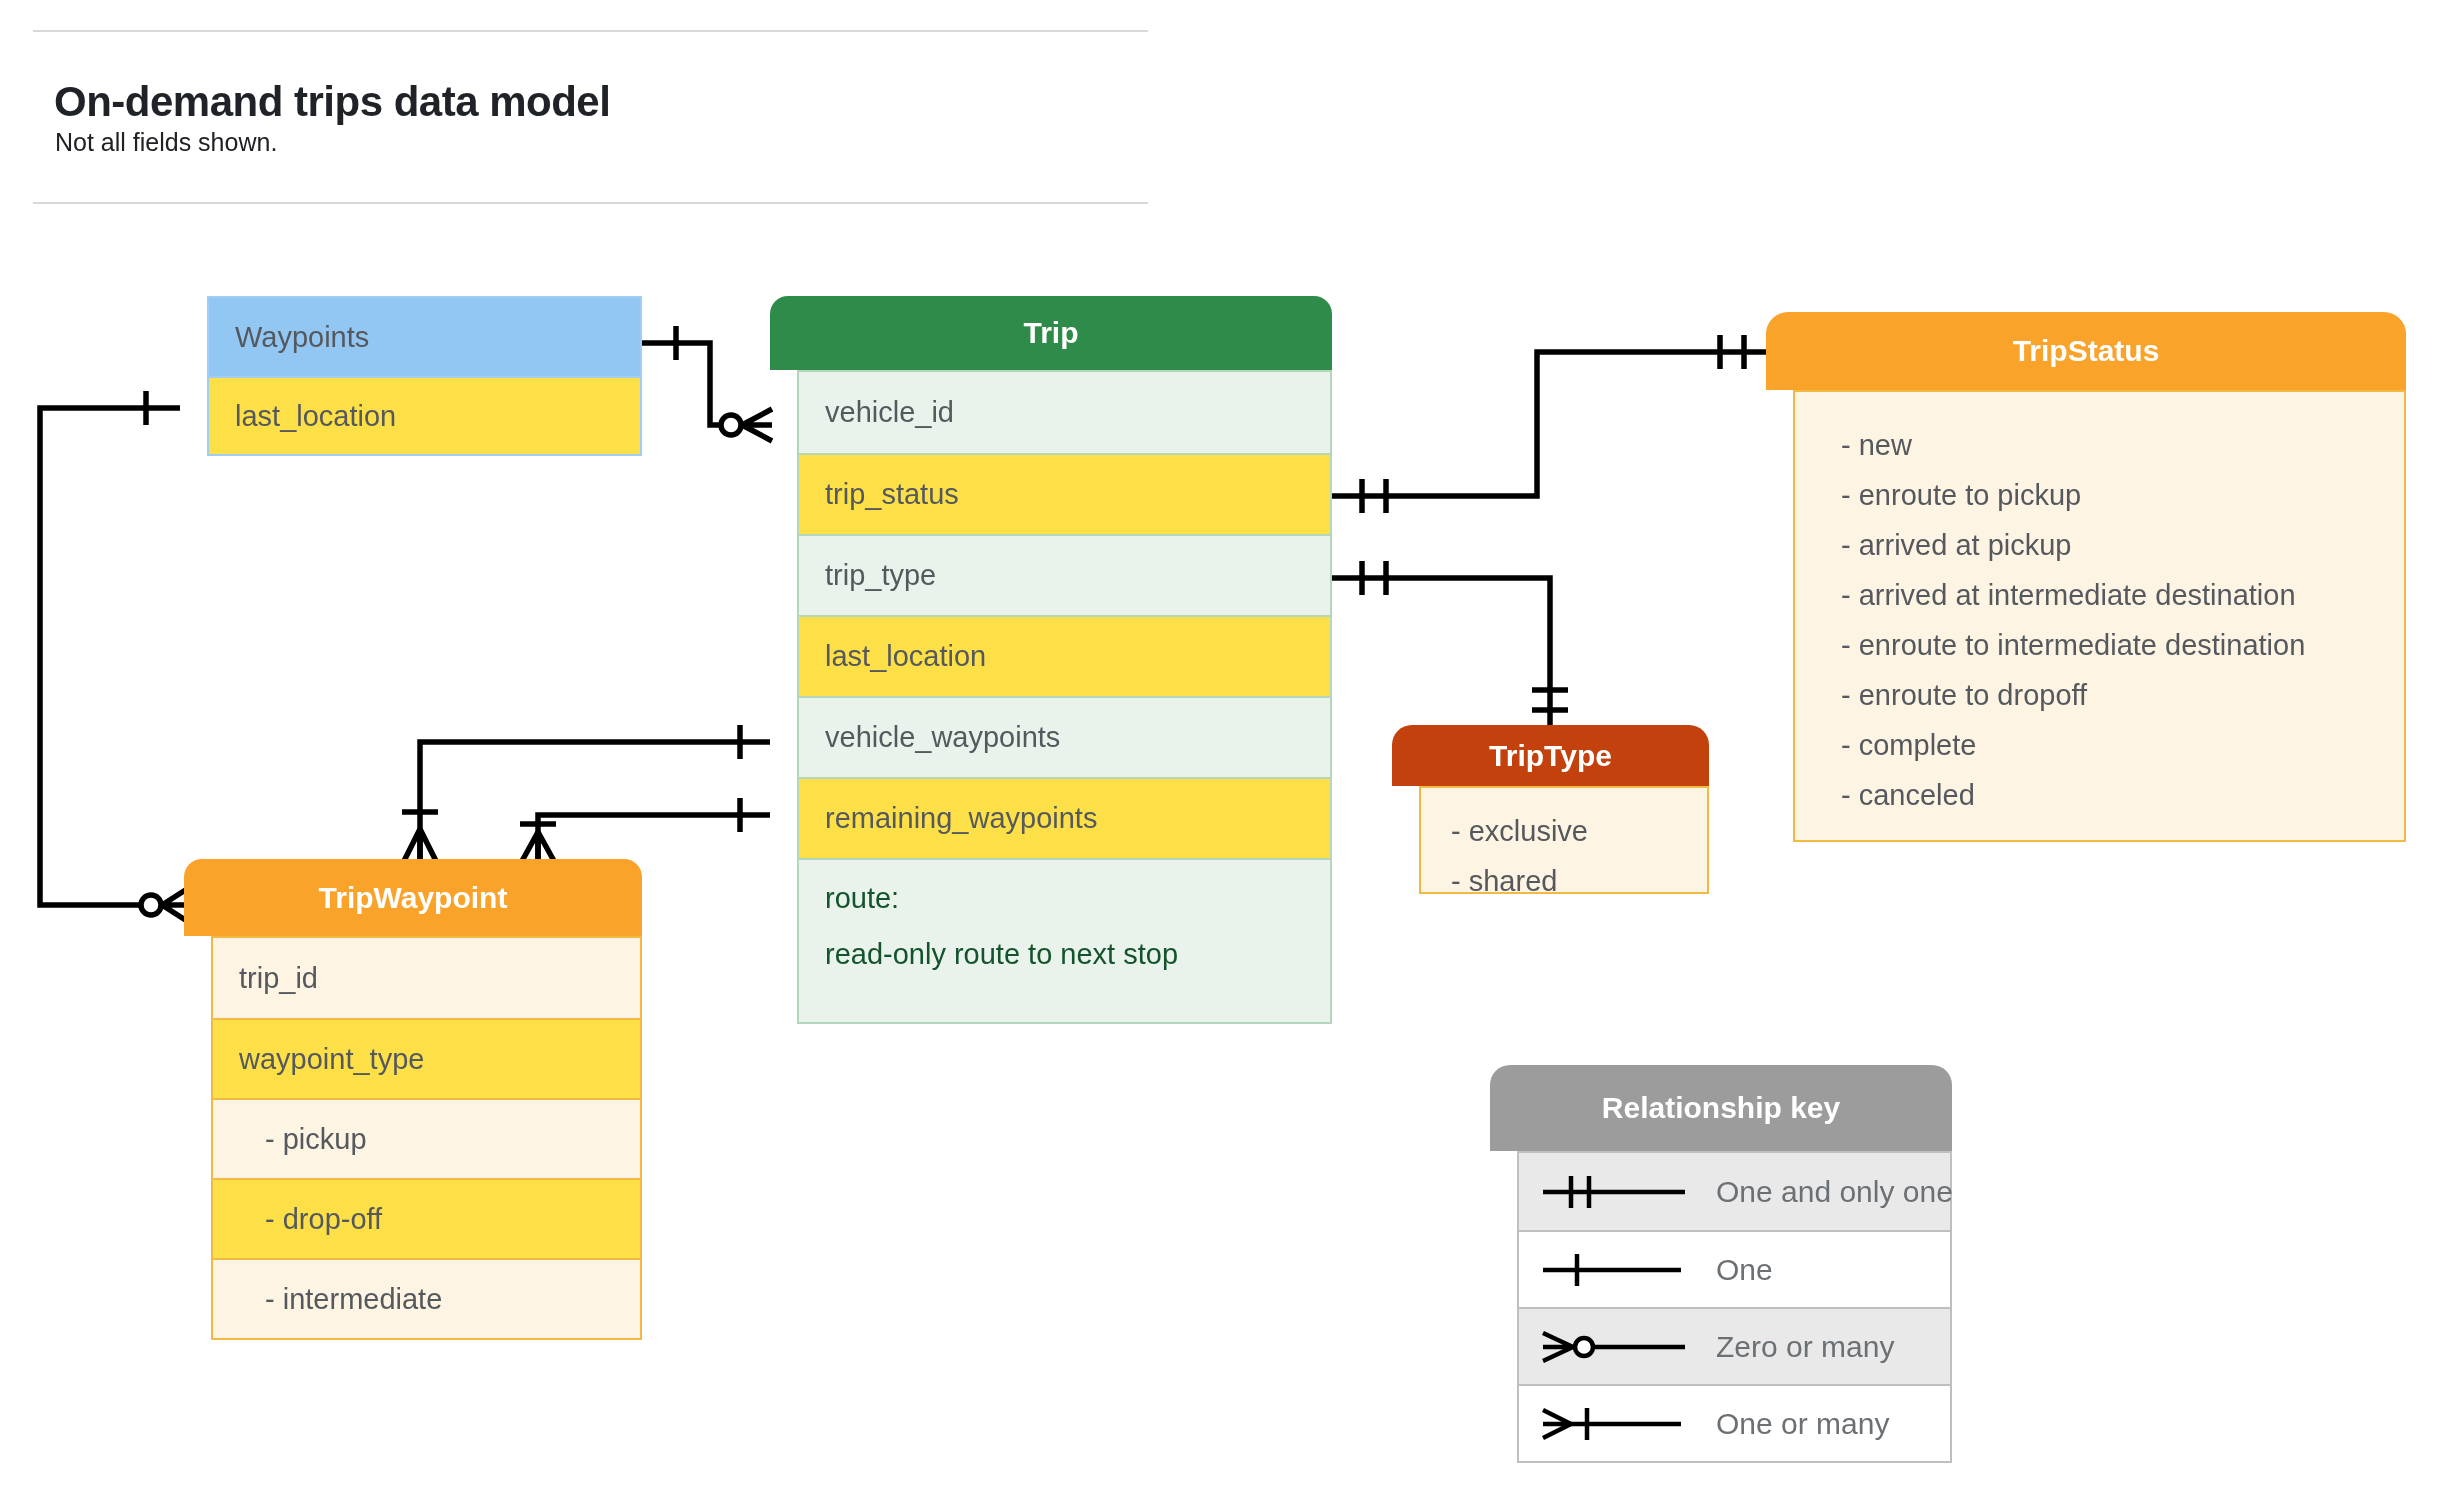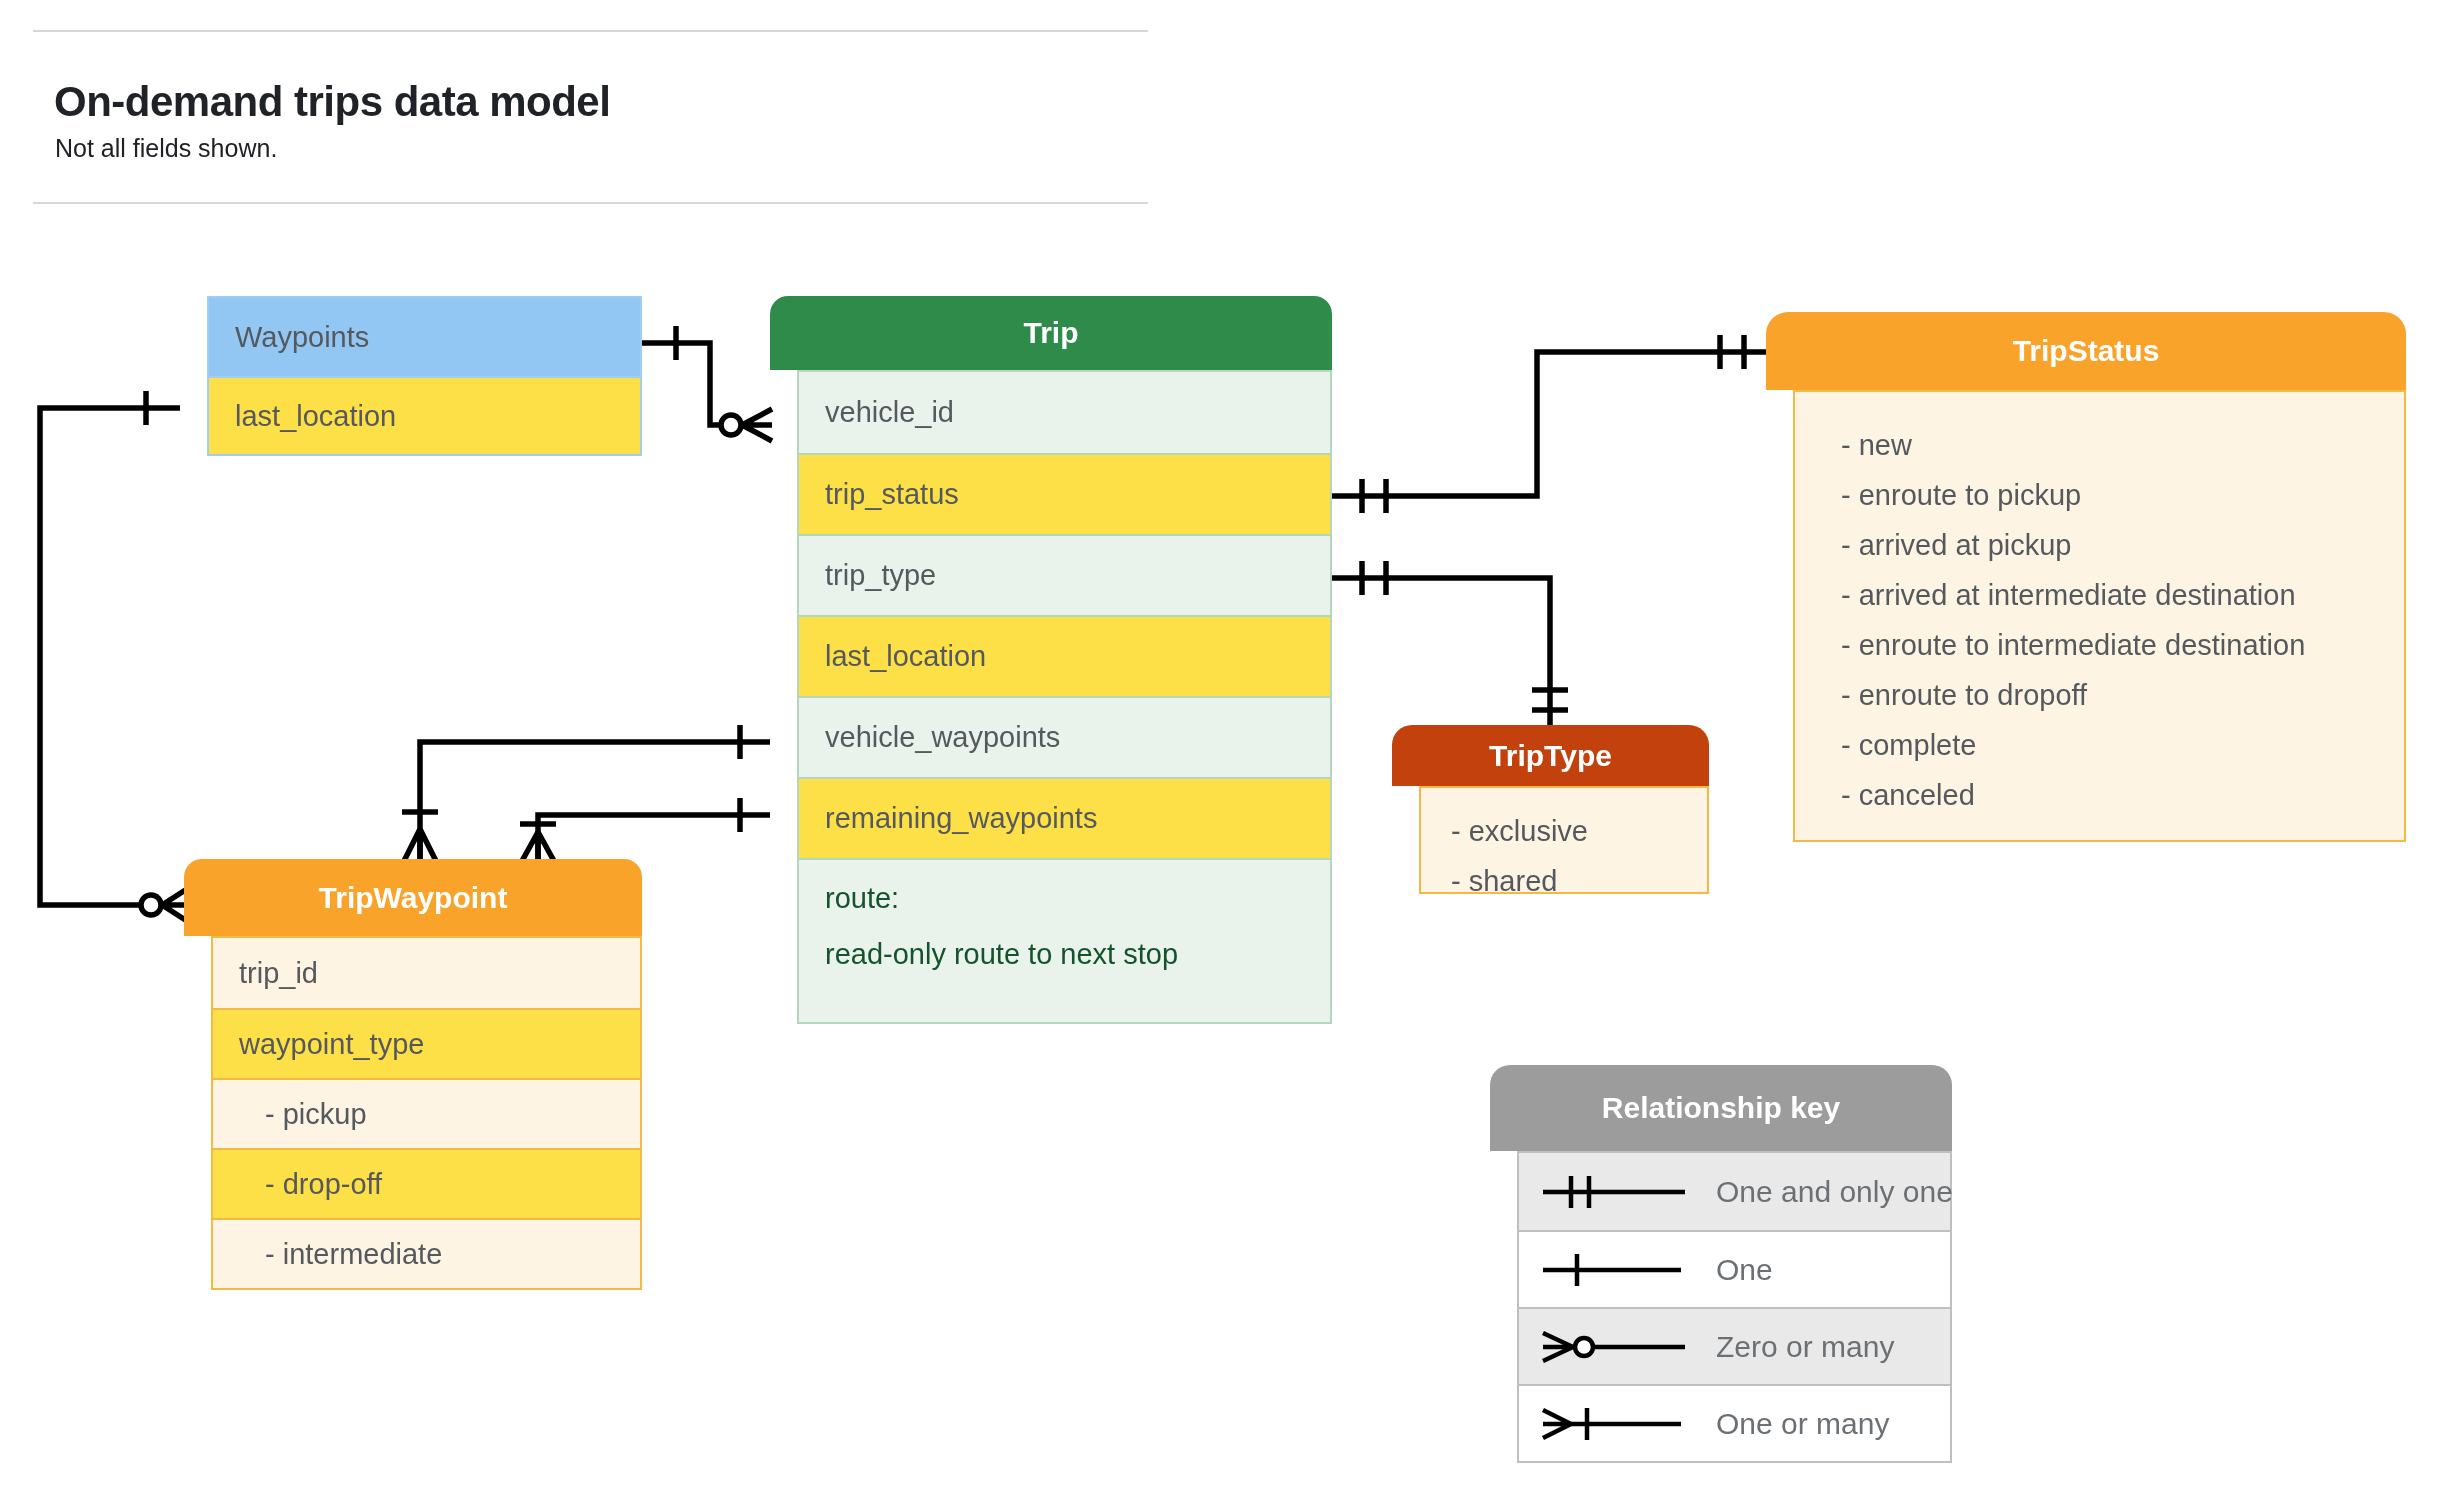--- a/index.html
+++ b/index.html
@@ -5,21 +5,21 @@
   html,body{margin:0;padding:0;background:#fff;}
   #canvas{
     position:relative;width:2445px;height:1502px;background:#ffffff;overflow:hidden;
     font-family:"Liberation Sans",sans-serif;
   }
   
   .rule{position:absolute;height:2px;background:#d8d8d8;left:33px;width:1115px;}
   .rule-top{top:30px;}
   .rule-bottom{top:202px;}
   #page-title{position:absolute;left:54px;top:78px;margin:0;font-size:42px;font-weight:700;color:#1f2328;letter-spacing:-0.5px;}
-  #page-subtitle{position:absolute;left:55px;top:134px;margin:0;font-size:25px;color:#202124;}
+  #page-subtitle{position:absolute;left:55px;top:128px;margin:0;font-size:25px;color:#202124;}
   
   #connector-layer{position:absolute;left:0;top:0;}
   
   .entity{position:absolute;box-sizing:border-box;}
   .entity-header{
     box-sizing:border-box;display:flex;align-items:center;justify-content:center;
     color:#ffffff;font-weight:700;font-size:30px;border-radius:18px 18px 0 0;
   }
   .entity-body{box-sizing:border-box;background:#fff;margin-left:27px;}
   .row{
@@ -49,21 +49,21 @@
   .tripstatus .entity-header{height:78px;background:#f9a32b;border-radius:22px 22px 0 0;}
   .tripstatus .entity-body{border:2px solid #f2ba45;background:#fdf4e3;height:452px;padding:28px 0 0 46px;}
   
   .triptype{left:1392px;top:725px;width:317px;}
   .triptype .entity-header{height:61px;background:#c2410c;border-radius:20px 20px 0 0;}
   .triptype .entity-body{border:2px solid #f2ba45;background:#fdf4e3;height:108px;padding:18px 0 0 30px;}
   
   .tripwaypoint{left:184px;top:859px;width:458px;border-radius:16px;}
   .tripwaypoint .entity-header{height:77px;background:#f9a32b;}
   .tripwaypoint .entity-body{border:2px solid #f2ba45;}
-  .tripwaypoint .row{height:70px;}
+  .tripwaypoint .row{height:80px;}
   .tripwaypoint .row + .row{border-top:2px solid #f2ba45;}
   .tripwaypoint .row.tint{background:#fdf4e3;}
   
   .legend{left:1490px;top:1065px;width:462px;}
   .legend .entity-header{height:86px;background:#9c9c9c;border-radius:20px 20px 0 0;}
   .legend .entity-body{border:2px solid #bfbfbf;}
   .legend-row{
     box-sizing:border-box;height:77px;display:flex;align-items:center;gap:23px;
     padding-left:16px;background:#ffffff;
   }

